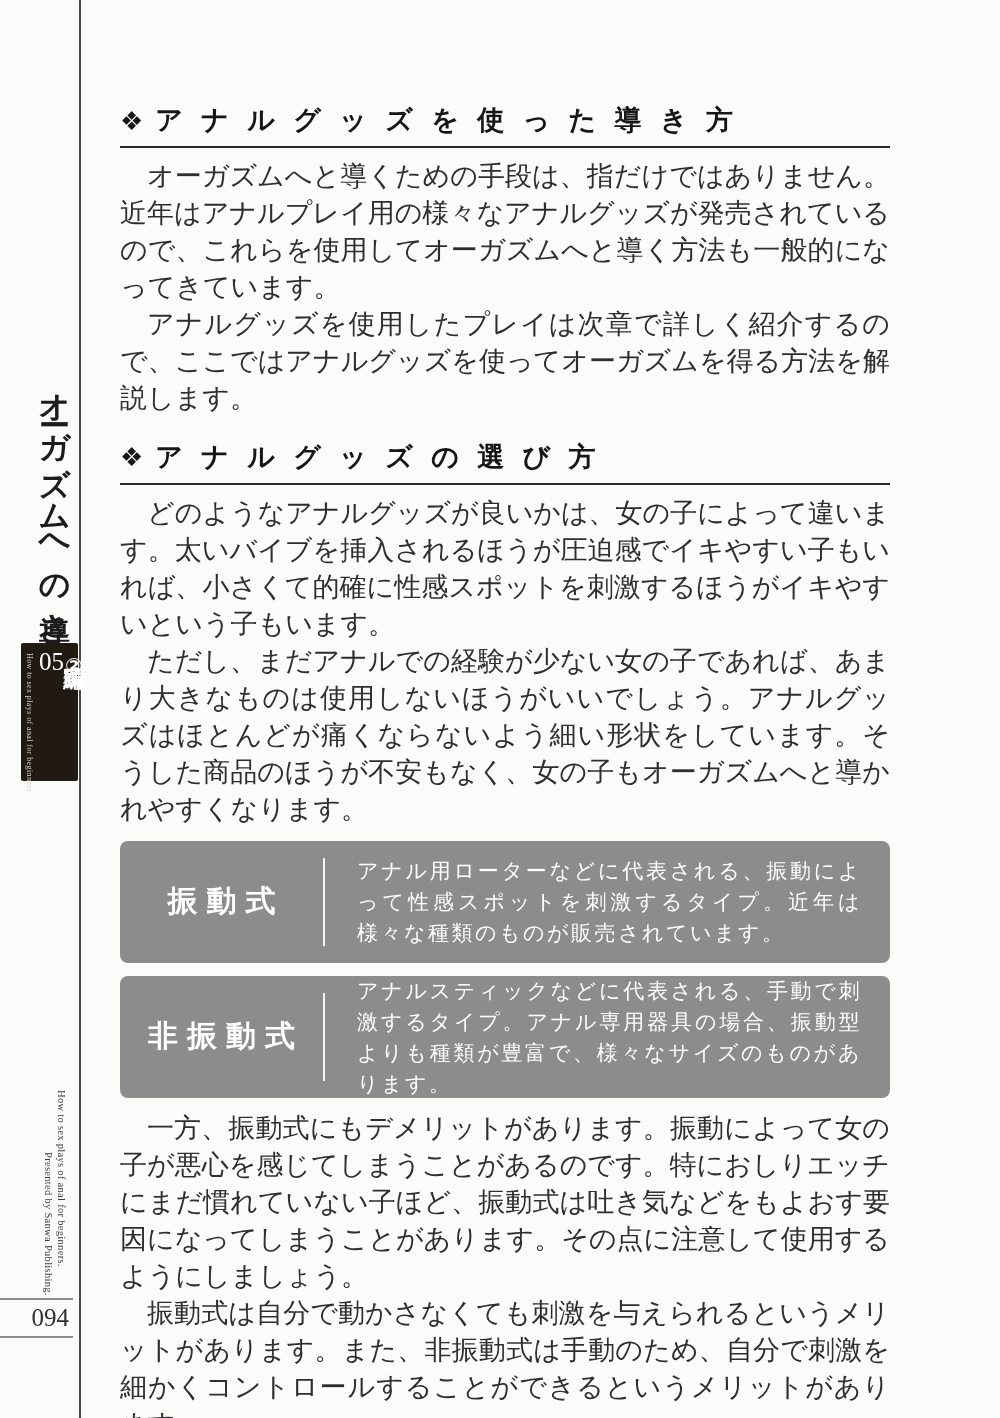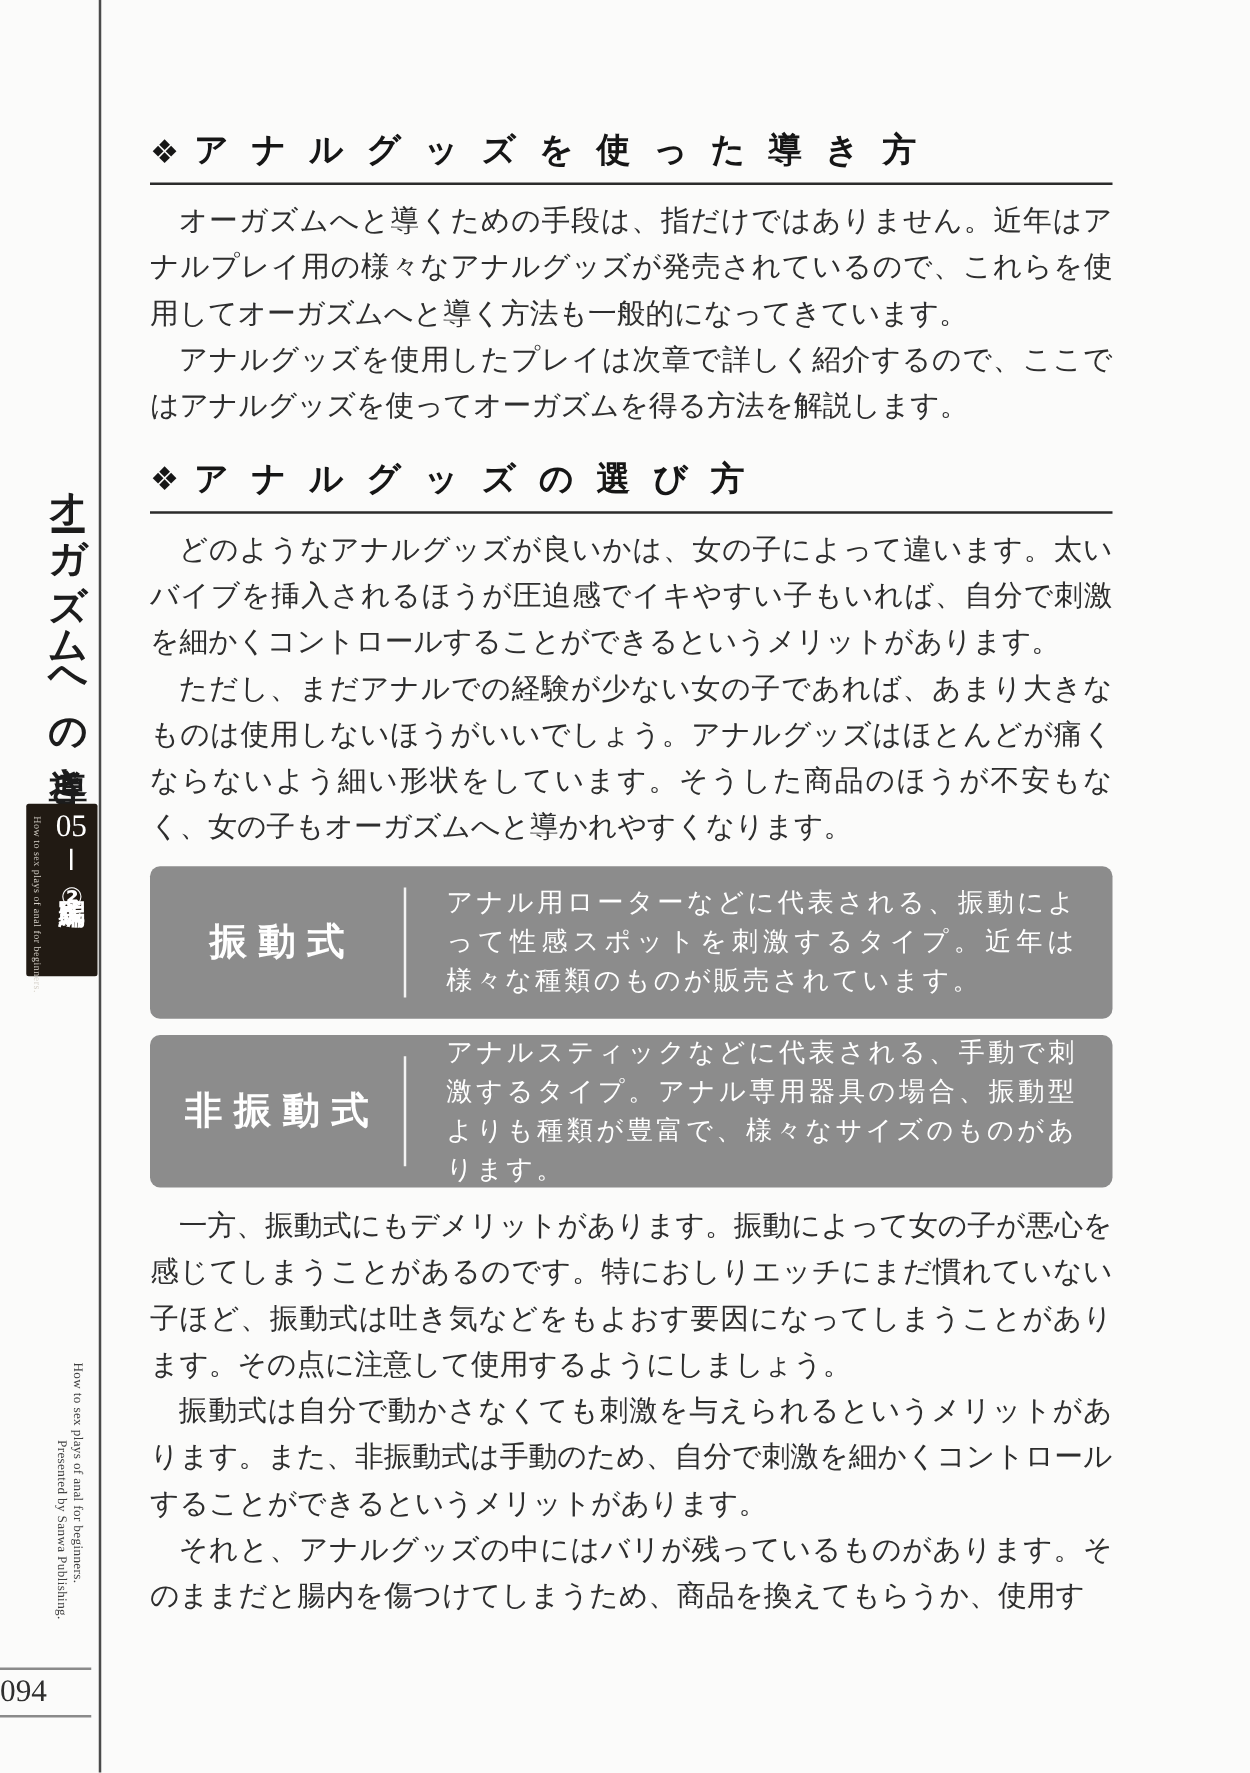--- a/index.html
+++ b/index.html
@@ -25,62 +25,62 @@
     background:#211a13;border-radius:2px;color:#fff;
   }
   .badge-credit{
     position:absolute;left:4px;top:10px;height:120px;
     writing-mode:vertical-rl;
     font-family:"Liberation Serif","DejaVu Serif",serif;
     font-size:8px;color:#d6d1c9;letter-spacing:.4px;white-space:nowrap;
   }
   .badge-main{
     position:absolute;left:18px;top:5px;width:36px;
-    display:flex;flex-direction:column;align-items:center;
+    display:flex;flex-direction:row;
   }
   .badge-number{
     font-family:"Liberation Serif","DejaVu Serif",serif;
     font-size:25px;line-height:1.1;color:#fff;
   }
   .badge-divider{width:2px;height:17px;background:#fff;margin:3px 0 4px 0;}
   .badge-label{
     writing-mode:vertical-rl;text-orientation:mixed;
     font-size:21px;font-weight:700;line-height:1;letter-spacing:2px;color:#fff;
     white-space:nowrap;
   }
   .footer-credit{
     position:absolute;writing-mode:vertical-rl;
     font-family:"Liberation Serif","DejaVu Serif",serif;
     font-size:10.5px;color:#3e3e3e;letter-spacing:.3px;white-space:nowrap;
   }
   .footer-credit.line1{left:56px;top:1090px;}
   .footer-credit.line2{left:43px;top:1152px;}
   .pageno-wrap{
-    position:absolute;left:0;top:1334px;width:73px;
+    position:absolute;left:0;top:1298px;width:73px;
     border-top:2px solid #8a8a8a;border-bottom:2px solid #8a8a8a;
-    padding:4px 0;text-align:left;
+    padding:4px 0;text-align:right;
   }
   .pageno{
     font-family:"Liberation Serif","DejaVu Serif",serif;
     font-size:25px;color:#2f2f2f;padding-right:4px;
   }
 
   
   main{position:absolute;left:120px;top:104px;width:770px;}
   .heading{
     margin:0;font-size:27px;font-weight:800;color:#161616;
     line-height:1.25;letter-spacing:.68em;white-space:nowrap;
     padding-bottom:8px;border-bottom:2px solid #2b2b2b;
     display:flex;align-items:center;
   }
   .heading .diamond{letter-spacing:0;margin-right:12px;font-size:26px;}
   .section-2{margin-top:24px;}
   .paras{margin-top:10px;}
   .para{
-    margin:0;font-size:23px;line-height:37px;color:#2e2e2e;
+    margin:0;font-size:27px;line-height:37px;color:#2e2e2e;
     text-align:justify;text-indent:1em;font-weight:500;
   }
 
   
   .info-box{
     margin-top:13px;width:770px;height:122px;background:#8c8c8c;
     border-radius:8px;display:flex;align-items:center;color:#fff;
     box-sizing:border-box;
   }
   .info-box-label{
@@ -133,21 +133,21 @@
       </div>
     </section>
 
     <section class="section-2">
       <h2 class="heading">
         <span class="diamond">❖</span>
         <span>アナルグッズの選び方</span>
       </h2>
 
       <div class="paras">
-        <p class="para">どのようなアナルグッズが良いかは、女の子によって違います。太いバイブを挿入されるほうが圧迫感でイキやすい子もいれば、自分で刺激を細かくコントロールすることができるというメリットがあります。</p>
+        <p class="para">どのようなアナルグッズが良いかは、女の子によって違います。太いバイブを挿入されるほうが圧迫感でイキやすい子もいれば、小さくて的確に性感スポットを刺激するほうがイキやすいという子もいます。</p>
         <p class="para">ただし、まだアナルでの経験が少ない女の子であれば、あまり大きなものは使用しないほうがいいでしょう。アナルグッズはほとんどが痛くならないよう細い形状をしています。そうした商品のほうが不安もなく、女の子もオーガズムへと導かれやすくなります。</p>
       </div>
 
       <div class="info-box">
         <div class="info-box-label">振動式</div>
         <div class="info-box-divider"></div>
         <p class="info-box-desc">アナル用ローターなどに代表される、振動によって性感スポットを刺激するタイプ。近年は様々な種類のものが販売されています。</p>
       </div>
 
       <div class="info-box">

